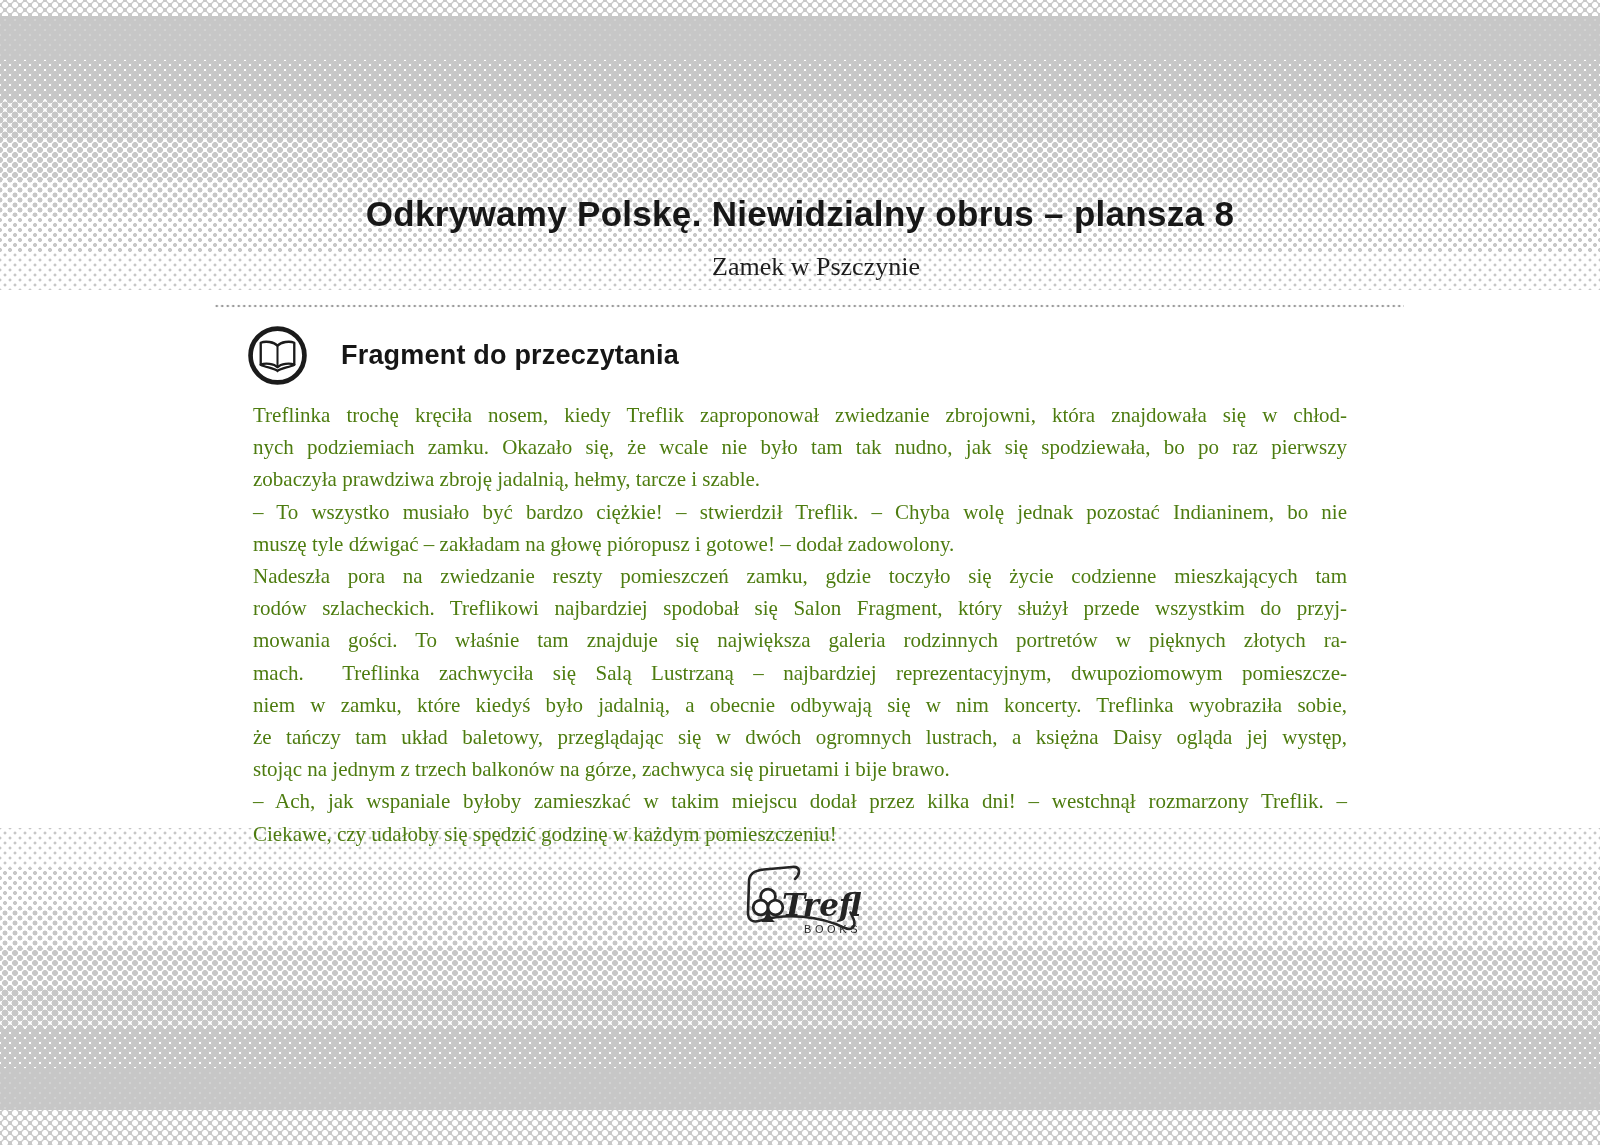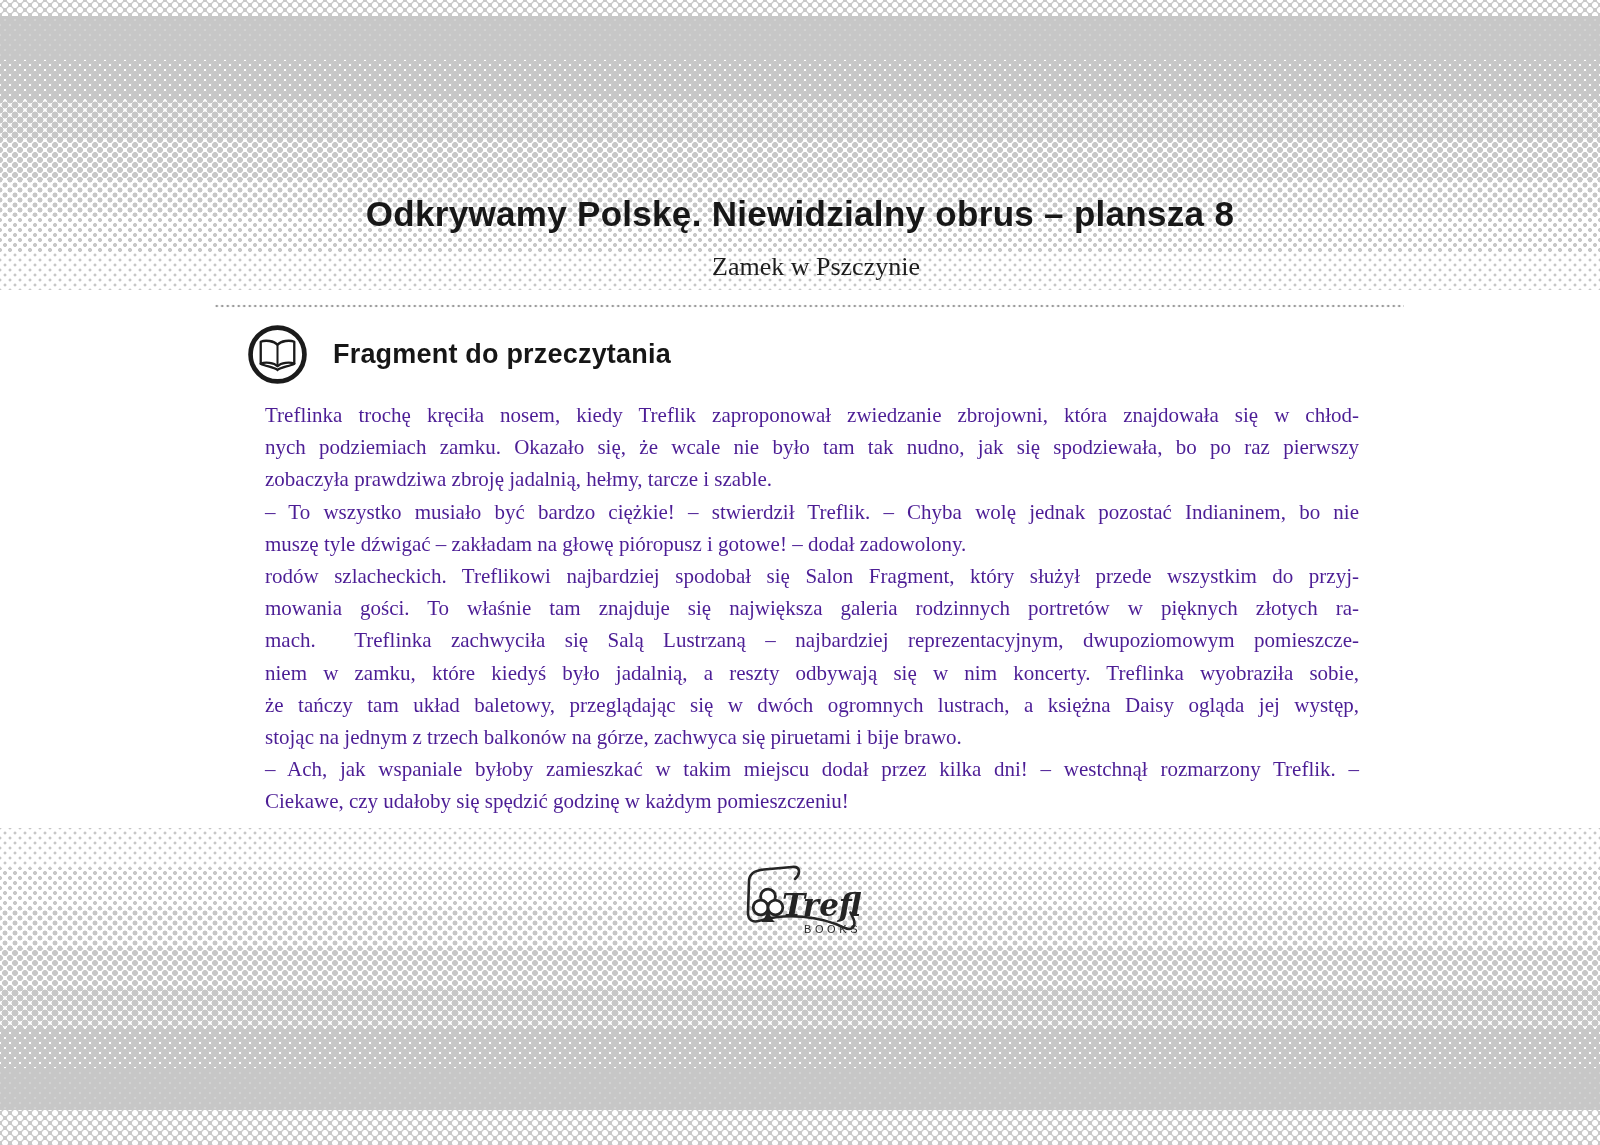--- a/index.html
+++ b/index.html
@@ -35,25 +35,25 @@
     position:absolute;top:304px;left:214px;width:1190px;height:4px;
     background-image:radial-gradient(circle, #9c9c9c 1.1px, rgba(0,0,0,0) 1.6px);
     background-size:5.5px 4px;background-repeat:repeat-x;
   }
   .section-row{
     position:absolute;top:324px;left:247px;display:flex;align-items:center;gap:17px;
   }
   .section-row svg{display:block;}
   .section-heading{
     font-family:"Liberation Sans",sans-serif;font-weight:bold;font-size:27px;
-    color:#161616;margin:8px;letter-spacing:0.2px;
+    color:#161616;margin:16px;letter-spacing:0.2px;
   }
   .story{
-    position:absolute;top:399px;left:265px;width:1094px;
-    font-size:21px;line-height:32.2px;color:#4c1d95;
+    position:absolute;top:399px;left:253px;width:1094px;
+    font-size:21px;line-height:32.2px;color:#4d7c0f;
   }
   .tline{white-space:pre-wrap;text-align:justify;text-align-last:justify;}
   .tline.last{text-align-last:left;}
   .logo{
     position:absolute;top:846px;left:50%;transform:translateX(-50%);
   }
 </style>
 </head>
 <body>
 
@@ -96,24 +96,25 @@
       </svg>
       <h3 class="section-heading">Fragment do przeczytania</h3>
     </div>
 
     <div class="story">
         <div class="tline">Treflinka trochę kręciła nosem, kiedy Treflik zaproponował zwiedzanie zbrojowni, która znajdowała się w chłod-</div>
         <div class="tline">nych podziemiach zamku. Okazało się, że wcale nie było tam tak nudno, jak się spodziewała, bo po raz pierwszy</div>
         <div class="tline last">zobaczyła prawdziwa zbroję jadalnią, hełmy, tarcze i szable.</div>
         <div class="tline">– To wszystko musiało być bardzo ciężkie! – stwierdził Treflik. – Chyba wolę jednak pozostać Indianinem, bo nie</div>
         <div class="tline last">muszę tyle dźwigać – zakładam na głowę pióropusz i gotowe! – dodał zadowolony.</div>
+        <div class="tline">Nadeszła pora na zwiedzanie reszty pomieszczeń zamku, gdzie toczyło się życie codzienne mieszkających tam</div>
         <div class="tline">rodów szlacheckich. Treflikowi najbardziej spodobał się Salon Fragment, który służył przede wszystkim do przyj-</div>
         <div class="tline">mowania gości. To właśnie tam znajduje się największa galeria rodzinnych portretów w pięknych złotych ra-</div>
         <div class="tline">mach.  Treflinka zachwyciła się Salą Lustrzaną – najbardziej reprezentacyjnym, dwupoziomowym pomieszcze-</div>
-        <div class="tline">niem w zamku, które kiedyś było jadalnią, a reszty odbywają się w nim koncerty. Treflinka wyobraziła sobie,</div>
+        <div class="tline">niem w zamku, które kiedyś było jadalnią, a obecnie odbywają się w nim koncerty. Treflinka wyobraziła sobie,</div>
         <div class="tline">że tańczy tam układ baletowy, przeglądając się w dwóch ogromnych lustrach, a księżna Daisy ogląda jej występ,</div>
         <div class="tline last">stojąc na jednym z trzech balkonów na górze, zachwyca się piruetami i bije brawo.</div>
         <div class="tline">– Ach, jak wspaniale byłoby zamieszkać w takim miejscu dodał przez kilka dni! – westchnął rozmarzony Treflik. –</div>
         <div class="tline last">Ciekawe, czy udałoby się spędzić godzinę w każdym pomieszczeniu!</div>
       </div>
 
     <svg class="logo" width="132" height="112" viewBox="0 0 132 112" aria-hidden="true">
       <path d="M61 33 C66.5 28 67 20 58 21 L30 23.5 C19 24.5 15 28.5 15 35.5 L14 66.5 C14 74 18.5 77 25.5 74.8 C52 66.5 86 70 110.5 81.8 C118 85.2 122.5 80 119.5 73 L116.5 66.5" fill="none" stroke="#242424" stroke-width="2.6" stroke-linecap="round" stroke-linejoin="round"></path>
       <g stroke="#242424" fill="#ffffff" stroke-width="2.8">
         <circle cx="34" cy="50.5" r="7.4"></circle>

